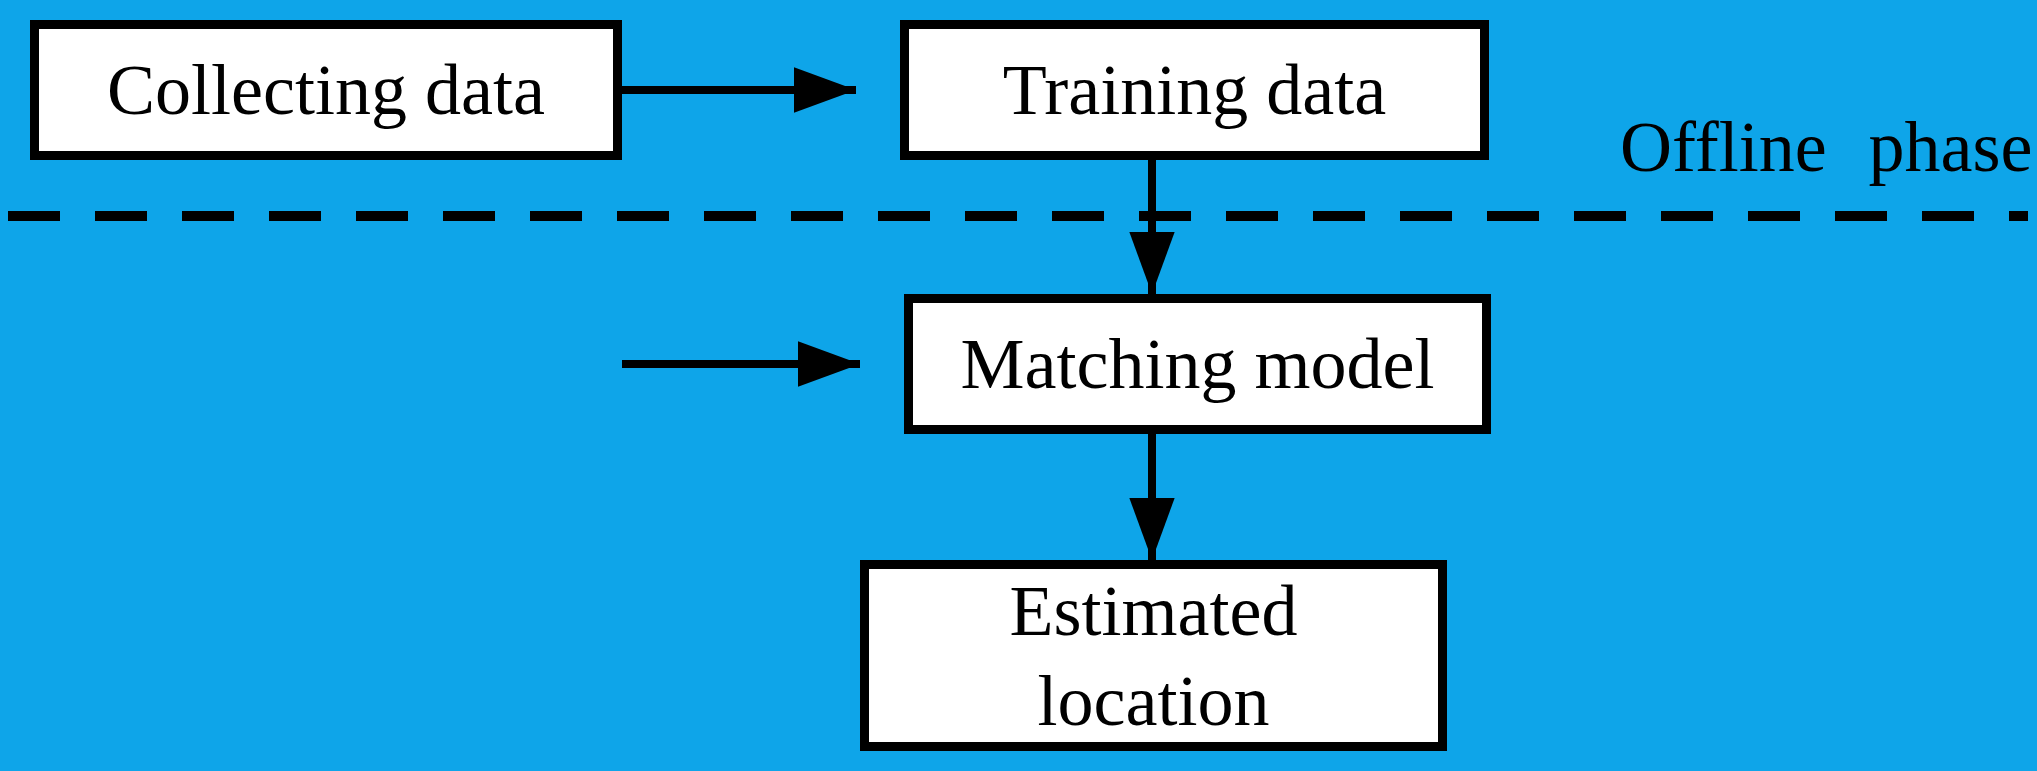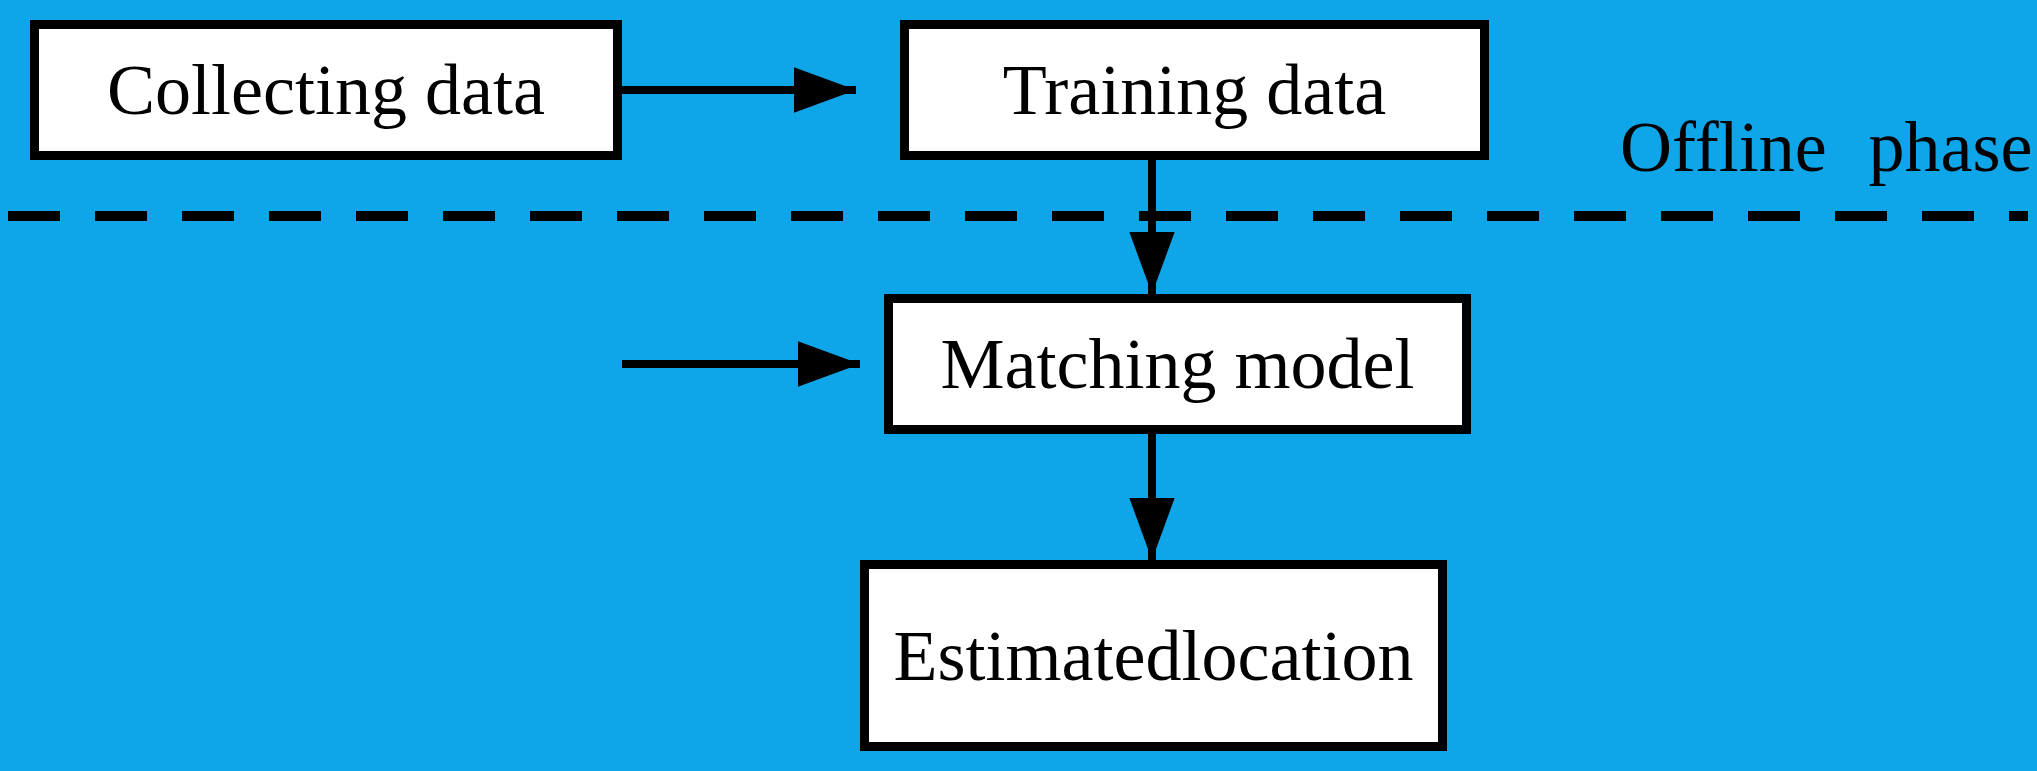--- a/index.html
+++ b/index.html
@@ -31,27 +31,27 @@
     display: flex;
     align-items: center;
     justify-content: center;
     text-align: center;
     font-size: 72px;
     line-height: 1.25;
     color: #000000;
   }
   .node .stack {
     display: flex;
-    flex-direction: row;
+    flex-direction: column;
     align-items: center;
   }
   #box-collecting { left: 30px;  top: 20px;  width: 592px; height: 140px; }
   #box-training   { left: 856px; top: 20px;  width: 589px; height: 140px; margin-left: 44px; }
   #box-positioning{ left: 30px;  top: 294px; width: 592px; height: 140px; }
-  #box-matching   { left: 884px; top: 294px; width: 587px; height: 140px; }
+  #box-matching   { left: 904px; top: 294px; width: 587px; height: 140px; }
   #box-estimated  { left: 860px; top: 560px; width: 587px; height: 191px; }
   .phase-label {
     position: absolute;
     font-size: 72px;
     line-height: 1.15;
     word-spacing: 24px;
     white-space: nowrap;
     color: #000000;
     margin-left: 48px;
   }

